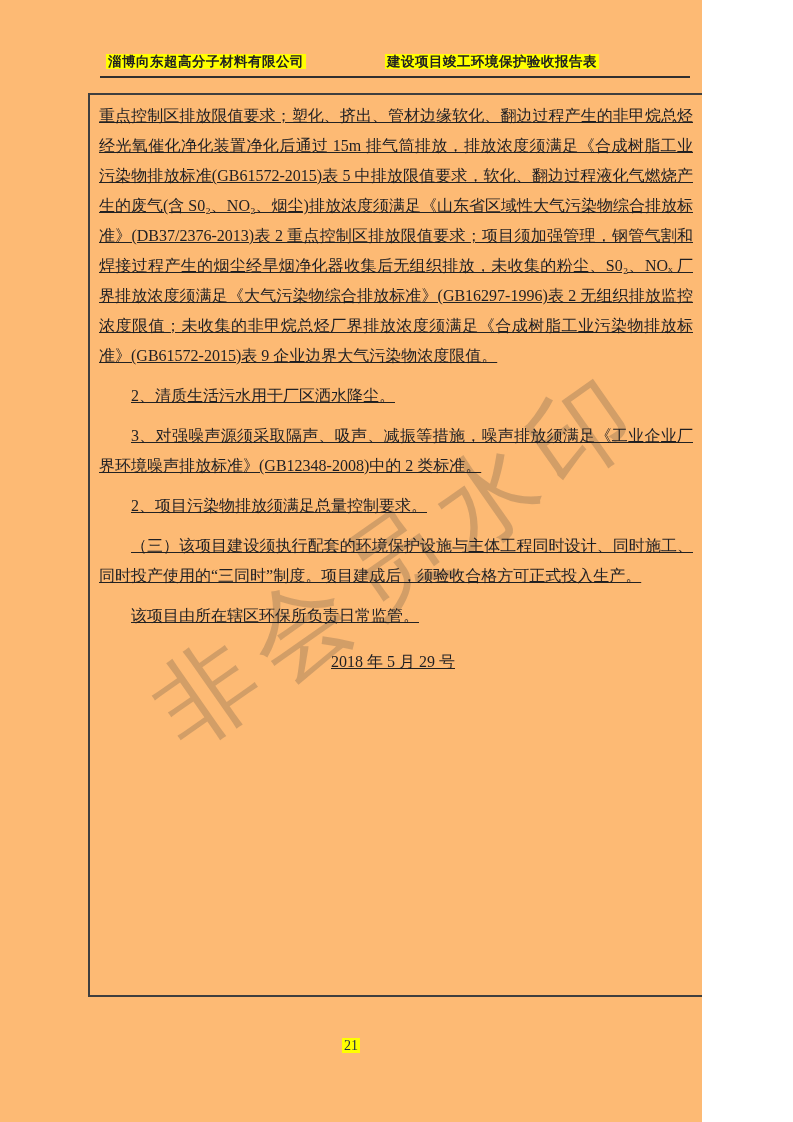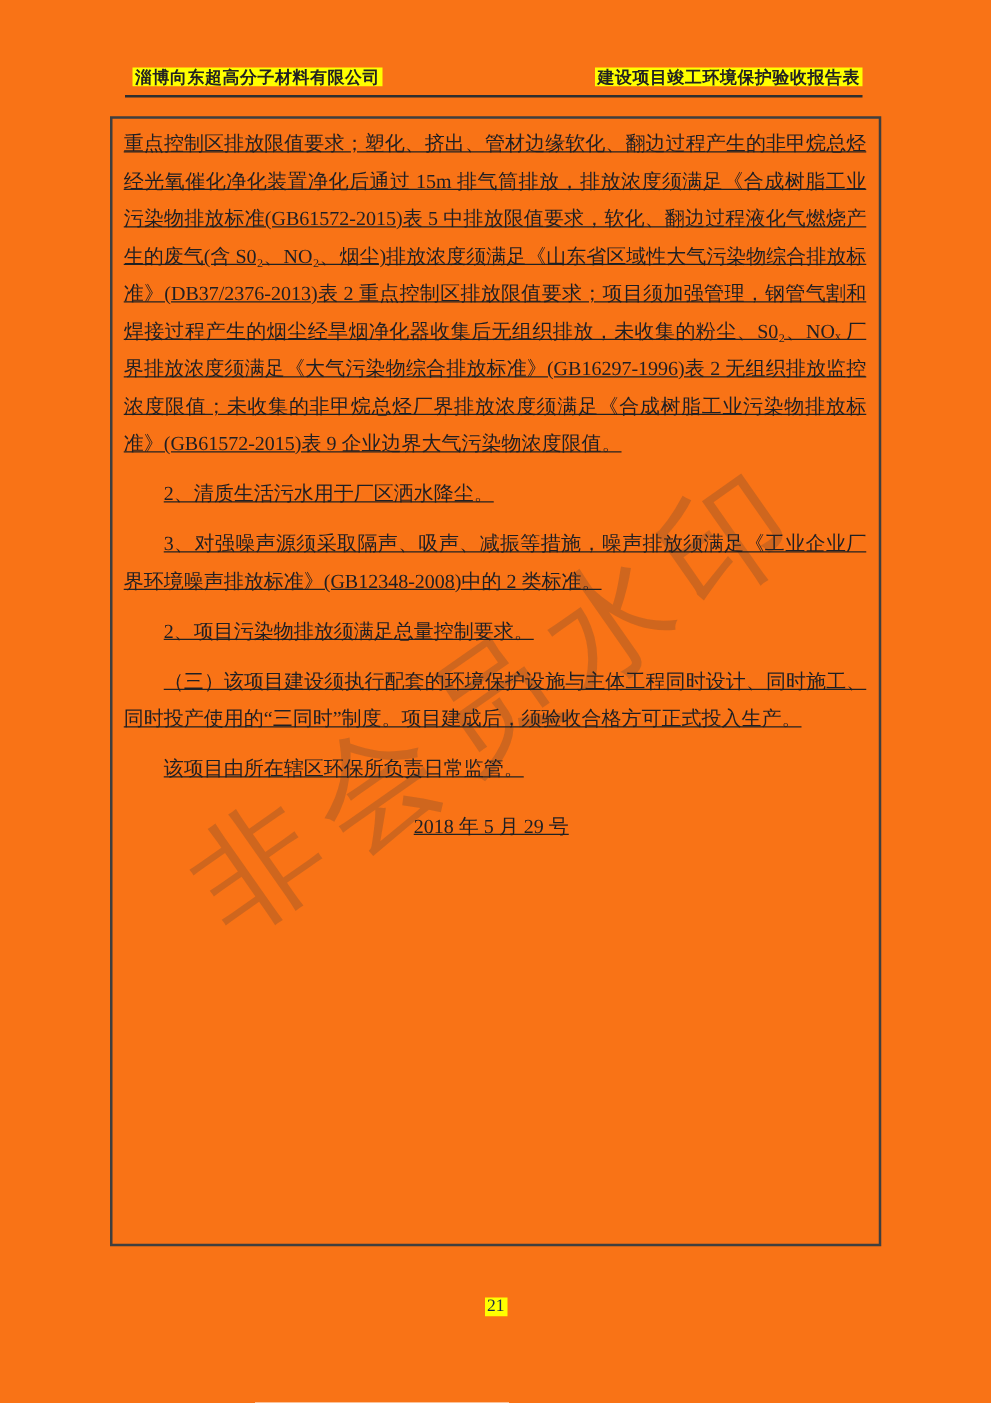--- a/index.html
+++ b/index.html
@@ -1,19 +1,19 @@
 <!DOCTYPE html>
 <html><head>
 <meta charset="utf-8">
 <style>
   html,body{margin:0;padding:0;background:#ffffff;}
   .page{
     position:relative;
-    width:793px;height:1122px;
-    background:#f97316;
+    width:702px;height:1122px;
+    background:#fdba74;
     overflow:hidden;
     font-family:"Liberation Serif","DejaVu Serif",serif;
     color:#222222;
   }
   
   .hdr-left{
     position:absolute;left:106px;top:52px;
     font-family:"Liberation Sans","DejaVu Sans",sans-serif;
     font-size:13.5px;font-weight:700;letter-spacing:0.5px;
     line-height:20px;z-index:2;

